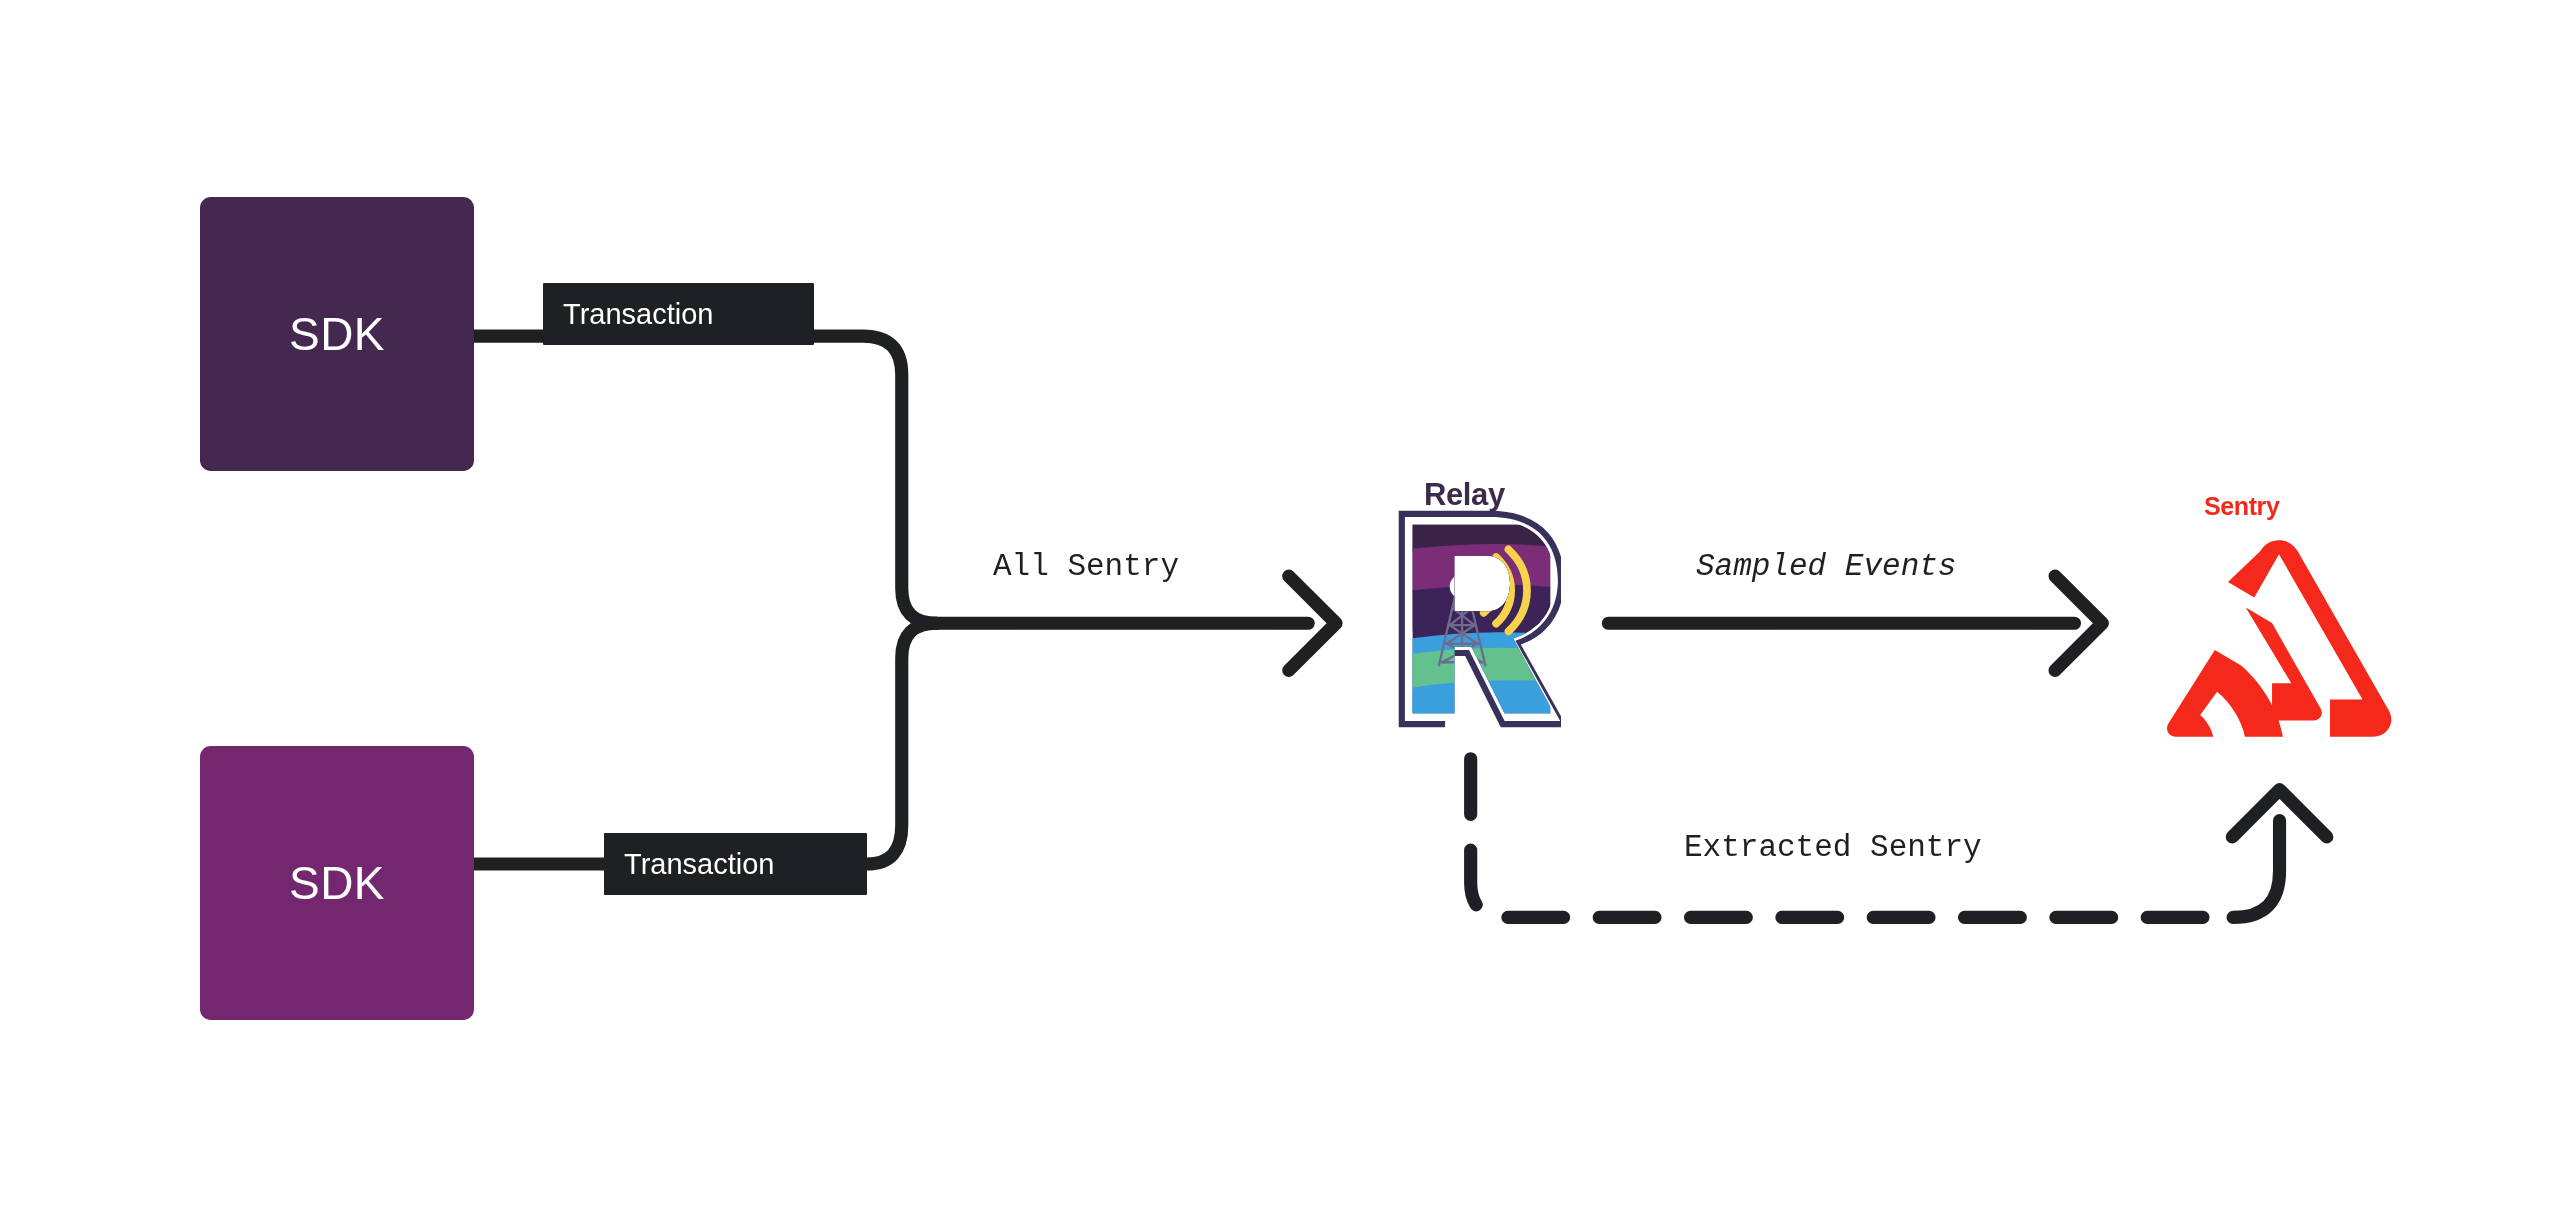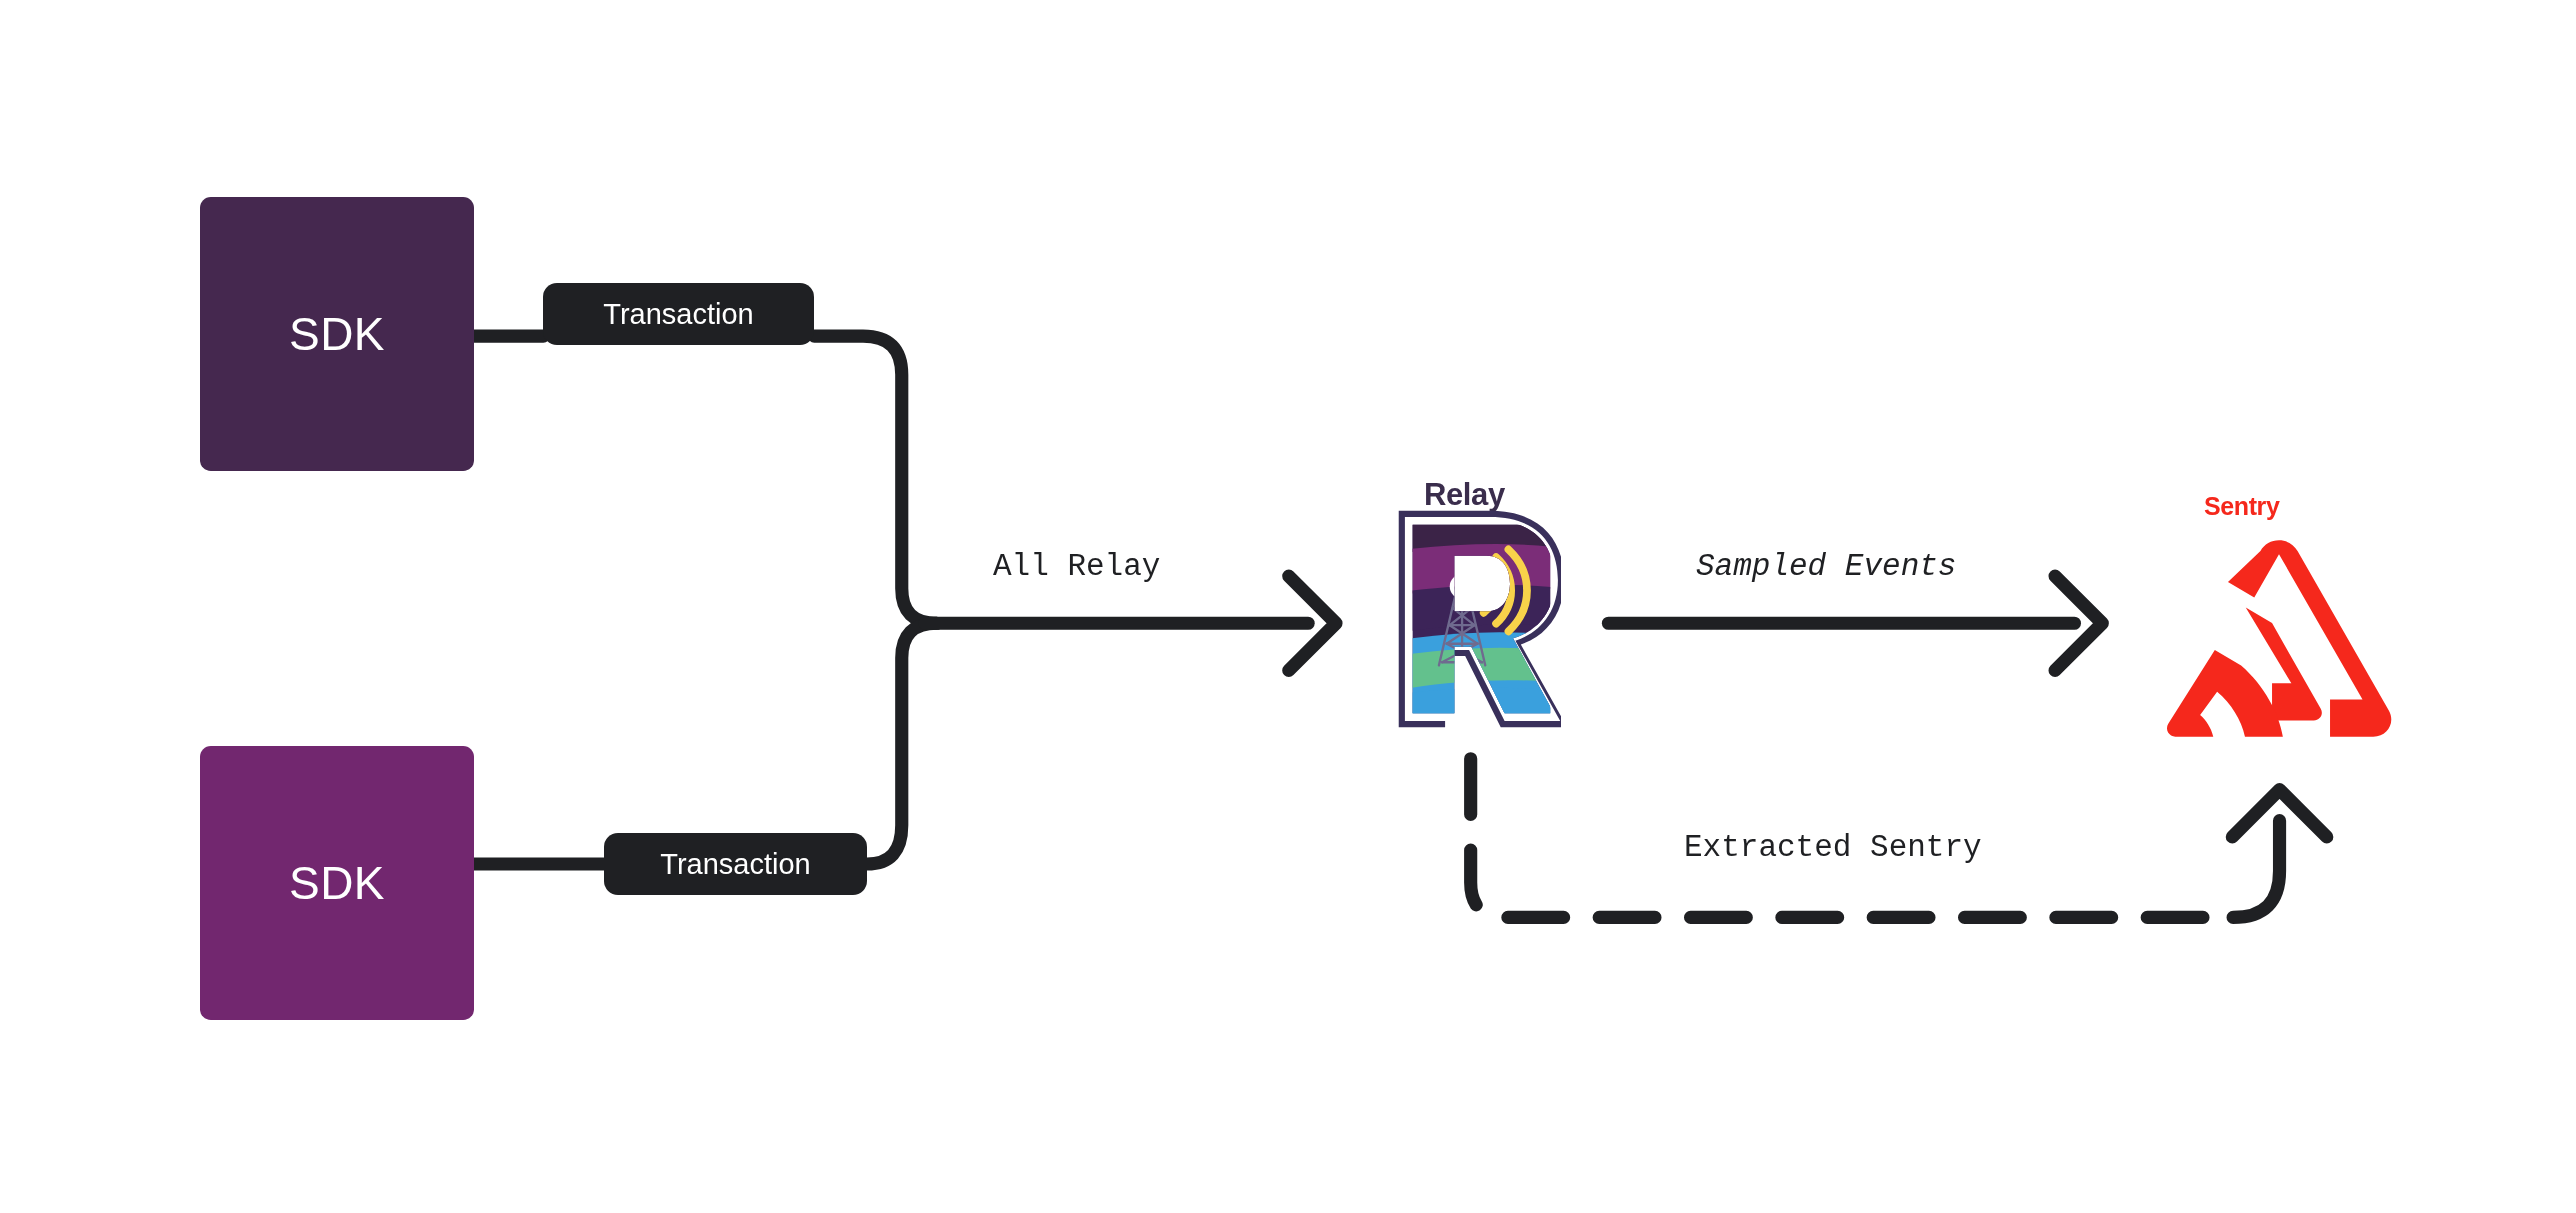--- a/index.html
+++ b/index.html
@@ -39,24 +39,23 @@
     font-weight: 400;
     letter-spacing: 0.4px;
   }
   #sdk-box-1 { left: 200px; top: 197px; width: 274px; height: 274px; background: #45284f; }
   #sdk-box-2 { left: 200px; top: 746px; width: 274px; height: 274px; background: #72276f; }
 
   
   .transaction-chip {
     position: absolute;
     background: #1f2023;
-    border-radius: 14px;
+    border-radius: 1px;
     display: flex;
     align-items: center;
-    justify-content: center;
     color: #ffffff;
     font-family: "Liberation Sans", sans-serif;
     font-size: 29px;
     font-weight: 400;
     padding: 16px 20px;
     box-sizing: border-box;
     white-space: nowrap;
   }
   #transaction-chip-1 { left: 543px; top: 283px; width: 271px; height: 62px; }
   #transaction-chip-2 { left: 604px; top: 833px; width: 263px; height: 62px; }
@@ -137,21 +136,21 @@
     <span>SDK</span>
   </div>
 
   <div id="transaction-chip-1" class="transaction-chip">
     <span>Transaction</span>
   </div>
   <div id="transaction-chip-2" class="transaction-chip">
     <span>Transaction</span>
   </div>
 
-  <div id="label-all-events" class="edge-label">All Relay</div>
+  <div id="label-all-events" class="edge-label">All Sentry</div>
   <div id="label-sampled-events" class="edge-label">Sampled Events</div>
   <div id="label-extracted-metrics" class="edge-label">Extracted Sentry</div>
 
   <div id="relay-title" class="node-title">Relay</div>
 
   <div id="relay-logo">
     <svg viewBox="0 0 220 300" width="170" height="232">
       <defs>
 
         <clipPath id="relay-R-inner">

